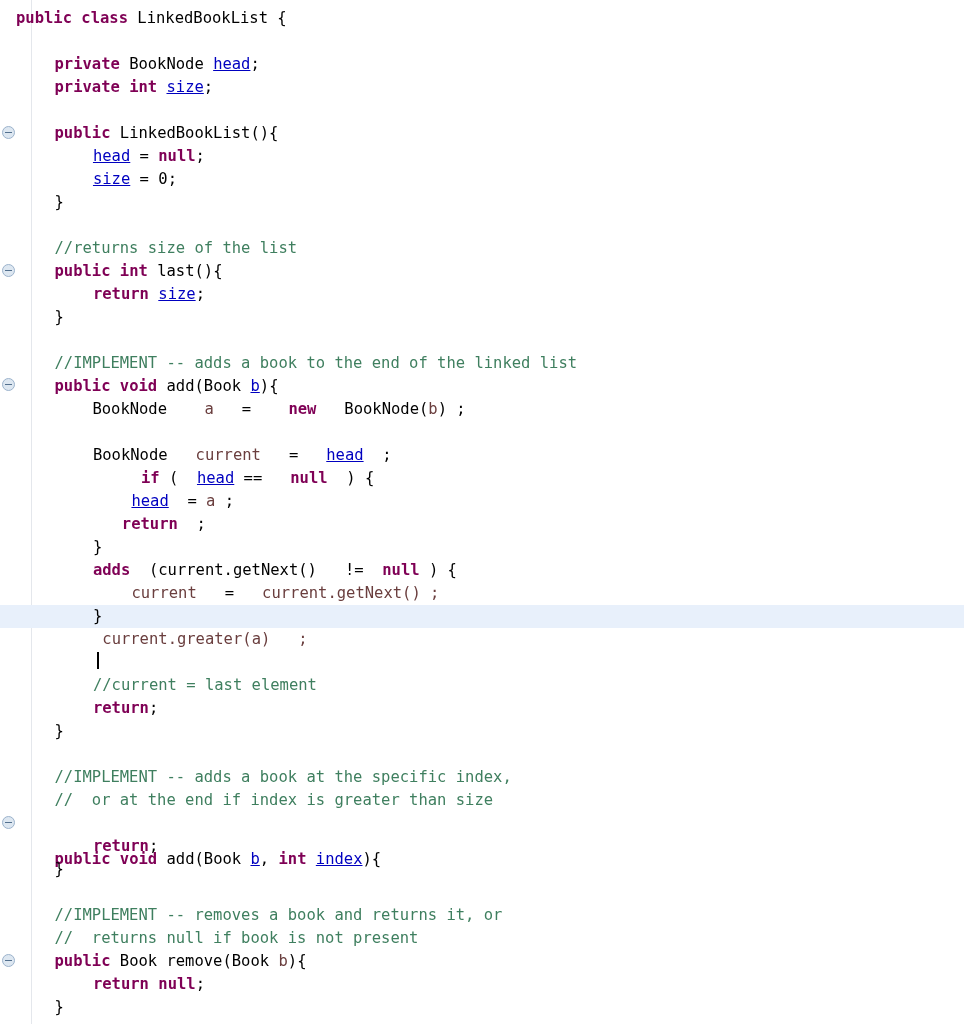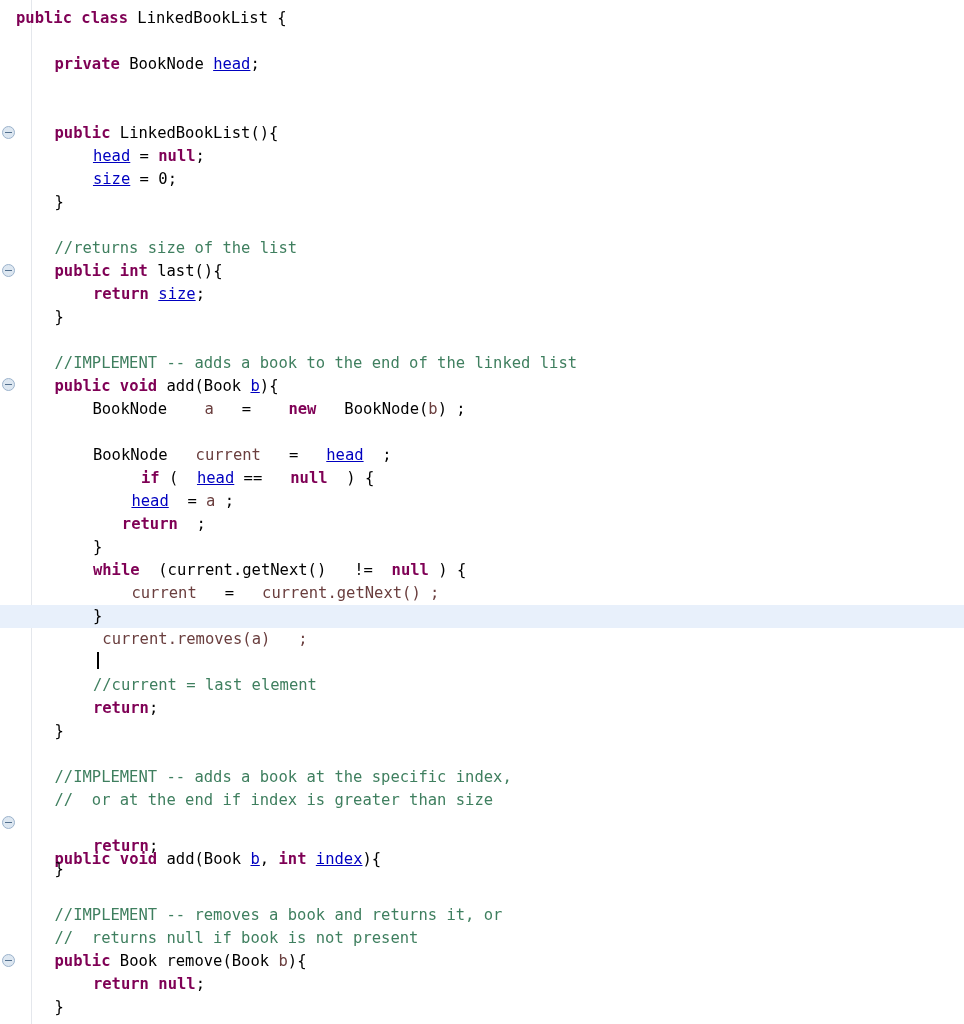--- a/index.html
+++ b/index.html
@@ -108,44 +108,45 @@
       <div class="fold-marker" style="top: 264px;"></div>
       <div class="fold-marker" style="top: 378px;"></div>
       <div class="fold-marker" style="top: 816px;"></div>
       <div class="fold-marker" style="top: 954px;"></div>
     </div>
 
   <div id="code-area">
       <div class="code-line" style="top: 7px;"><span class="ind" style="padding-left: 16px;"><span class="kw">public</span><span class="pln"> </span><span class="kw">class</span><span class="pln"> LinkedBookList {</span></span></div>
       <div class="code-line" style="top: 30px;"><span class="ind" style="padding-left: 16px;"></span></div>
       <div class="code-line" style="top: 53px;"><span class="ind" style="padding-left: 54.48px;"><span class="kw">private</span><span class="pln"> BookNode </span><span class="fld">head</span><span class="pln">;</span></span></div>
+      <div class="code-line" style="top: 76px;"><span class="ind" style="padding-left: 54.48px;"><span class="kw">private</span><span class="pln"> </span><span class="kw">int</span><span class="pln"> </span><span class="fld">size</span><span class="pln">;</span></span></div>
       <div class="code-line" style="top: 99px;"><span class="ind" style="padding-left: 16px;"></span></div>
       <div class="code-line" style="top: 122px;"><span class="ind" style="padding-left: 54.48px;"><span class="kw">public</span><span class="pln"> LinkedBookList(){</span></span></div>
       <div class="code-line" style="top: 145px;"><span class="ind" style="padding-left: 92.96px;"><span class="fld">head</span><span class="pln"> = </span><span class="kw">null</span><span class="pln">;</span></span></div>
       <div class="code-line" style="top: 168px;"><span class="ind" style="padding-left: 92.96px;"><span class="fld">size</span><span class="pln"> = </span><span class="num">0</span><span class="pln">;</span></span></div>
       <div class="code-line" style="top: 191px;"><span class="ind" style="padding-left: 54.48px;"><span class="pln">}</span></span></div>
       <div class="code-line" style="top: 214px;"><span class="ind" style="padding-left: 16px;"></span></div>
       <div class="code-line" style="top: 237px;"><span class="ind" style="padding-left: 54.48px;"><span class="cmt">//returns size of the list</span></span></div>
       <div class="code-line" style="top: 260px;"><span class="ind" style="padding-left: 54.48px;"><span class="kw">public</span><span class="pln"> </span><span class="kw">int</span><span class="pln"> last(){</span></span></div>
       <div class="code-line" style="top: 283px;"><span class="ind" style="padding-left: 92.96px;"><span class="kw">return</span><span class="pln"> </span><span class="fld">size</span><span class="pln">;</span></span></div>
       <div class="code-line" style="top: 306px;"><span class="ind" style="padding-left: 54.48px;"><span class="pln">}</span></span></div>
       <div class="code-line" style="top: 329px;"><span class="ind" style="padding-left: 16px;"></span></div>
       <div class="code-line" style="top: 352px;"><span class="ind" style="padding-left: 54.48px;"><span class="cmt">//IMPLEMENT -- adds a book to the end of the linked list</span></span></div>
       <div class="code-line" style="top: 375px;"><span class="ind" style="padding-left: 54.48px;"><span class="kw">public</span><span class="pln"> </span><span class="kw">void</span><span class="pln"> add(Book </span><span class="fld">b</span><span class="pln">){</span></span></div>
       <div class="code-line" style="top: 398px;"><span class="ind" style="padding-left: 73.72px;"><span class="pln">  BookNode    </span><span class="par">a</span><span class="pln">   =    </span><span class="kw">new</span><span class="pln">   BookNode(</span><span class="par">b</span><span class="pln">) ;</span></span></div>
       <div class="code-line" style="top: 421px;"><span class="ind" style="padding-left: 16px;"></span></div>
       <div class="code-line" style="top: 444px;"><span class="ind" style="padding-left: 92.96px;"><span class="pln">BookNode   </span><span class="par">current</span><span class="pln">   =   </span><span class="fld">head</span><span class="pln">  ;</span></span></div>
       <div class="code-line" style="top: 467px; margin-left: 48px;"><span class="ind" style="padding-left: 92.96px;"><span class="kw">if</span><span class="pln"> (  </span><span class="fld">head</span><span class="pln"> ==   </span><span class="kw">null</span><span class="pln">  ) {</span></span></div>
       <div class="code-line" style="top: 490px;"><span class="ind" style="padding-left: 131.44px;"><span class="fld">head</span><span class="pln">  = </span><span class="par">a</span><span class="pln"> ;</span></span></div>
       <div class="code-line" style="top: 513px;"><span class="ind" style="padding-left: 121.82px;"><span class="kw">return</span><span class="pln">  ;</span></span></div>
       <div class="code-line" style="top: 536px;"><span class="ind" style="padding-left: 92.96px;"><span class="pln">}</span></span></div>
-      <div class="code-line" style="top: 559px;"><span class="ind" style="padding-left: 92.96px;"><span class="kw">while</span><span class="pln">  (current.getNext()   !=  </span><span class="kw">null</span><span class="pln"> ) {</span></span></div>
+      <div class="code-line" style="top: 559px;"><span class="ind" style="padding-left: 92.96px;"><span class="kw">adds</span><span class="pln">  (current.getNext()   !=  </span><span class="kw">null</span><span class="pln"> ) {</span></span></div>
       <div class="code-line" style="top: 582px;"><span class="ind" style="padding-left: 131.44px;"><span class="par">current</span><span class="pln">   =   </span><span class="par">current</span><span class="par">.getNext() ;</span></span></div>
       <div class="code-line current" style="top: 605px;"><span class="ind" style="padding-left: 92.96px;"><span class="pln">}</span></span></div>
-      <div class="code-line" style="top: 628px;"><span class="ind" style="padding-left: 92.96px;"><span class="pln"> </span><span class="par">current</span><span class="par">.removes(</span><span class="par">a</span><span class="par">)   ;</span></span></div>
+      <div class="code-line" style="top: 628px;"><span class="ind" style="padding-left: 92.96px;"><span class="pln"> </span><span class="par">current</span><span class="par">.greater(</span><span class="par">a</span><span class="par">)   ;</span></span></div>
       <div class="code-line" style="top: 651px;"><span class="ind" style="padding-left: 92.96px;"></span></div>
       <div class="code-line" style="top: 674px;"><span class="ind" style="padding-left: 92.96px;"><span class="cmt">//current = last element</span></span></div>
       <div class="code-line" style="top: 697px;"><span class="ind" style="padding-left: 92.96px;"><span class="kw">return</span><span class="pln">;</span></span></div>
       <div class="code-line" style="top: 720px;"><span class="ind" style="padding-left: 54.48px;"><span class="pln">}</span></span></div>
       <div class="code-line" style="top: 743px;"><span class="ind" style="padding-left: 16px;"></span></div>
       <div class="code-line" style="top: 766px;"><span class="ind" style="padding-left: 54.48px;"><span class="cmt">//IMPLEMENT -- adds a book at the specific index,</span></span></div>
       <div class="code-line" style="top: 789px;"><span class="ind" style="padding-left: 54.48px;"><span class="cmt">//  or at the end if index is greater than size</span></span></div>
       <div class="code-line" style="top: 848px;"><span class="ind" style="padding-left: 54.48px;"><span class="kw">public</span><span class="pln"> </span><span class="kw">void</span><span class="pln"> add(Book </span><span class="fld">b</span><span class="pln">, </span><span class="kw">int</span><span class="pln"> </span><span class="fld">index</span><span class="pln">){</span></span></div>
       <div class="code-line" style="top: 835px;"><span class="ind" style="padding-left: 92.96px;"><span class="kw">return</span><span class="pln">;</span></span></div>
       <div class="code-line" style="top: 858px;"><span class="ind" style="padding-left: 54.48px;"><span class="pln">}</span></span></div>

